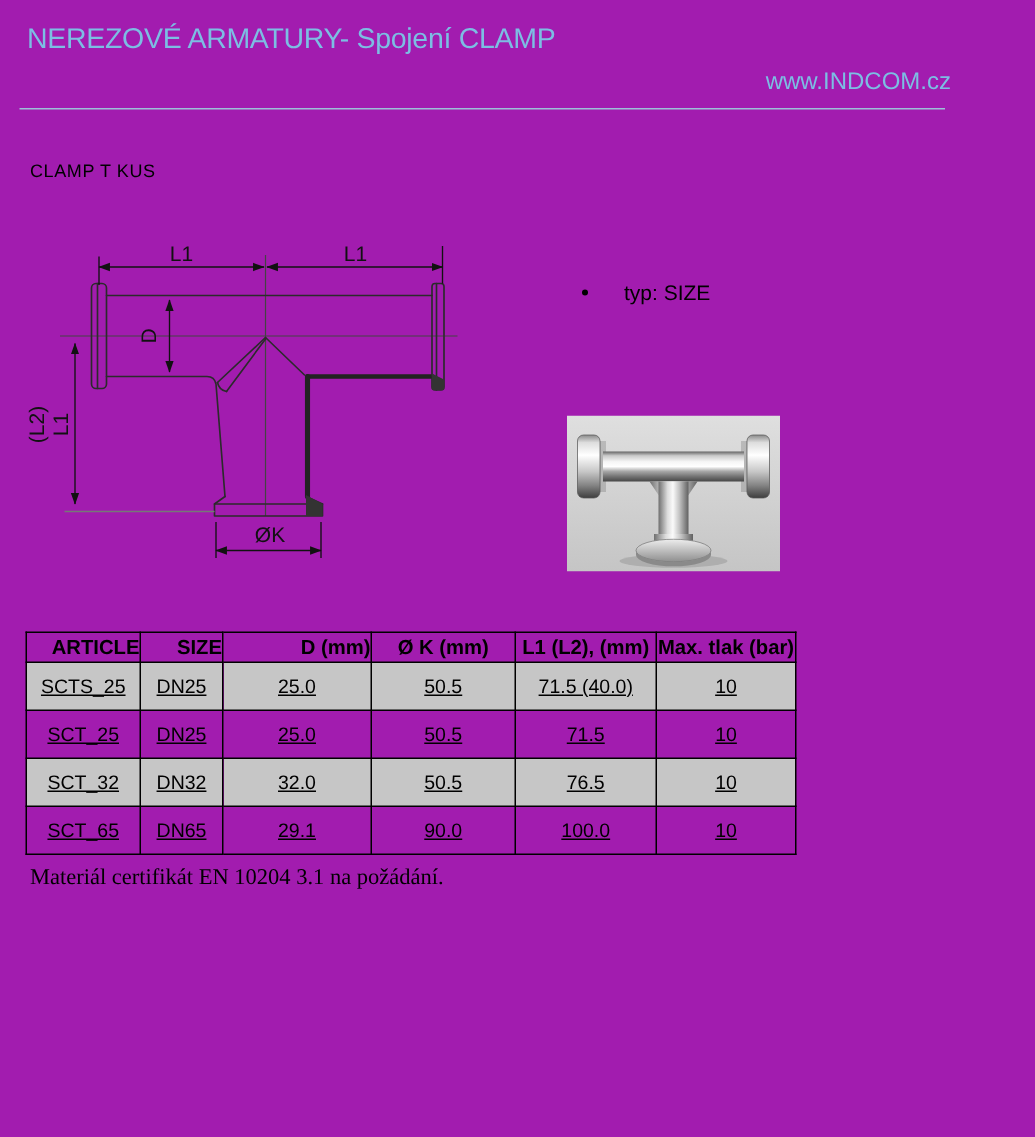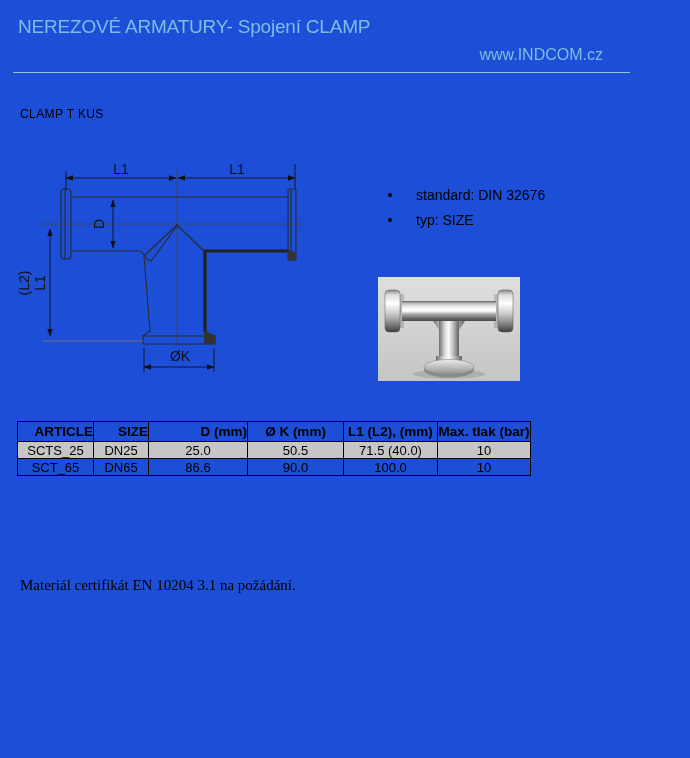--- a/index.html
+++ b/index.html
@@ -3,25 +3,25 @@
 <meta charset="utf-8">
 <style>
   :root{
     --accent:#7CBEE3;
     --divider:#9CC2D8;
     --table-shade:#C6C6C6;
   }
   *{box-sizing:border-box;margin:0;padding:0;}
   html,body{width:690px;height:758px;background:#fff;overflow:hidden;}
   body{font-family:"Liberation Sans",sans-serif;color:#000;position:relative;}
-  .page{position:absolute;inset:0;background:#1d4ed8;}
+  .page{position:absolute;inset:0;background:#a21caf;}
 
   .title{position:absolute;left:18px;top:16px;font-size:19px;font-weight:400;
          letter-spacing:-0.2px;color:var(--accent);white-space:nowrap;}
-  .site{position:absolute;right:87px;top:46px;font-size:16px;color:var(--accent);}
+  .site{position:absolute;right:56px;top:46px;font-size:16px;color:var(--accent);}
   .rule{position:absolute;left:13px;top:72px;width:617px;height:1px;background:var(--divider);}
 
   .section-title{position:absolute;left:20px;top:107px;font-size:12px;letter-spacing:.4px;}
 
   .drawing{position:absolute;left:0;top:152px;}
   .photo{position:absolute;left:378px;top:277px;}
 
   .specs{position:absolute;left:388px;top:187px;list-style:none;}
   .specs li{display:flex;align-items:flex-start;margin-bottom:10px;height:15px;}
   .specs .dot{width:4px;height:4px;border-radius:50%;background:#000;margin:6px 0 0 0;flex:none;}
@@ -29,21 +29,21 @@
 
   table.spec{position:absolute;left:17px;top:421px;width:513px;border-collapse:collapse;
              table-layout:fixed;font-size:13px;}
   table.spec col.c0{width:76px;} table.spec col.c1{width:55px;}
   table.spec col.c2{width:99px;} table.spec col.c3{width:96px;}
   table.spec col.c4{width:94px;} table.spec col.c5{width:93px;}
   table.spec th,table.spec td{border:1px solid #000;overflow:hidden;white-space:nowrap;}
   table.spec th{height:20px;font-weight:700;font-size:13.5px;}
   table.spec th.th-left{text-align:right;padding-left:5px;}
   table.spec th.th-center{}
-  table.spec td{height:17px;text-align:center;}
+  table.spec td{height:32px;text-align:center;text-decoration:underline;}
   table.spec tr.shade td{background:var(--table-shade);}
 
   .footer-note{position:absolute;left:20px;top:577px;font-size:15px;font-family:Liberation Serif, serif;}
 
   .dlabel{font-family:"Liberation Sans",sans-serif;}
 </style>
 </head>
 <body>
 
 <div class="page">
@@ -106,24 +106,20 @@
       <text x="121" y="174">L1</text>
       <text x="237" y="174">L1</text>
       <text x="104" y="224" transform="rotate(-90 104 224)">D</text>
       <text x="29" y="283" transform="rotate(-90 29 283)">(L2)</text>
       <text x="45" y="283" transform="rotate(-90 45 283)">L1</text>
       <text x="180" y="361">ØK</text>
     </g>
   </svg>
 
   <ul class="specs">
-      <li>
-        <span class="dot"></span>
-        <span class="spec-text">standard: DIN 32676</span>
-      </li>
       <li>
         <span class="dot"></span>
         <span class="spec-text">typ: SIZE</span>
       </li>
     </ul>
 
   <svg class="photo" width="142" height="104" viewBox="0 0 142 104">
     <defs>
       <linearGradient id="gBG" x1="0" y1="0" x2="0" y2="1">
         <stop offset="0" stop-color="#DFDFDF"></stop>
@@ -196,23 +192,39 @@
     <tbody>
         <tr class="shade">
           <td>SCTS_25</td>
           <td>DN25</td>
           <td>25.0</td>
           <td>50.5</td>
           <td>71.5 (40.0)</td>
           <td>10</td>
         </tr>
         <tr>
+          <td>SCT_25</td>
+          <td>DN25</td>
+          <td>25.0</td>
+          <td>50.5</td>
+          <td>71.5</td>
+          <td>10</td>
+        </tr>
+        <tr class="shade">
+          <td>SCT_32</td>
+          <td>DN32</td>
+          <td>32.0</td>
+          <td>50.5</td>
+          <td>76.5</td>
+          <td>10</td>
+        </tr>
+        <tr>
           <td>SCT_65</td>
           <td>DN65</td>
-          <td>86.6</td>
+          <td>29.1</td>
           <td>90.0</td>
           <td>100.0</td>
           <td>10</td>
         </tr>
       </tbody>
   </table>
 
   <p class="footer-note">Materiál certifikát EN 10204 3.1 na požádání.</p>
 
 </div>

